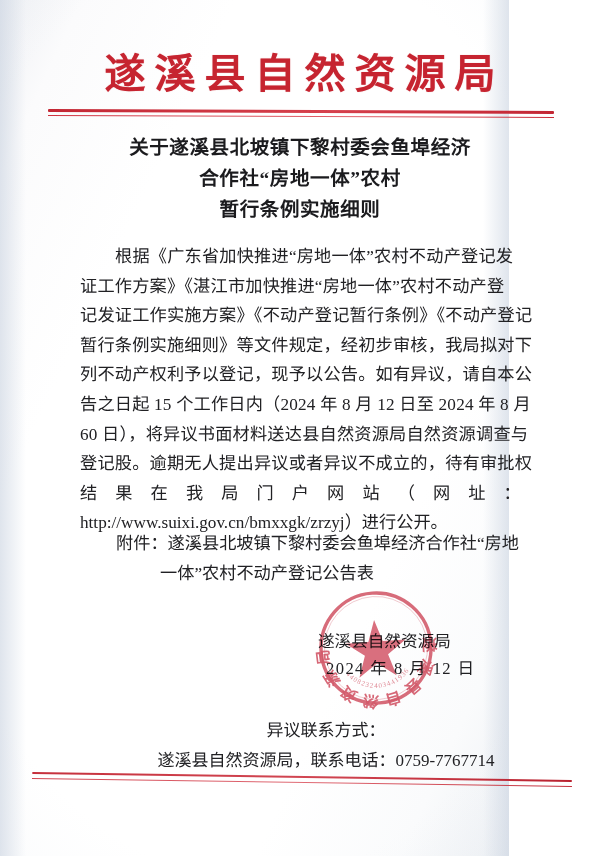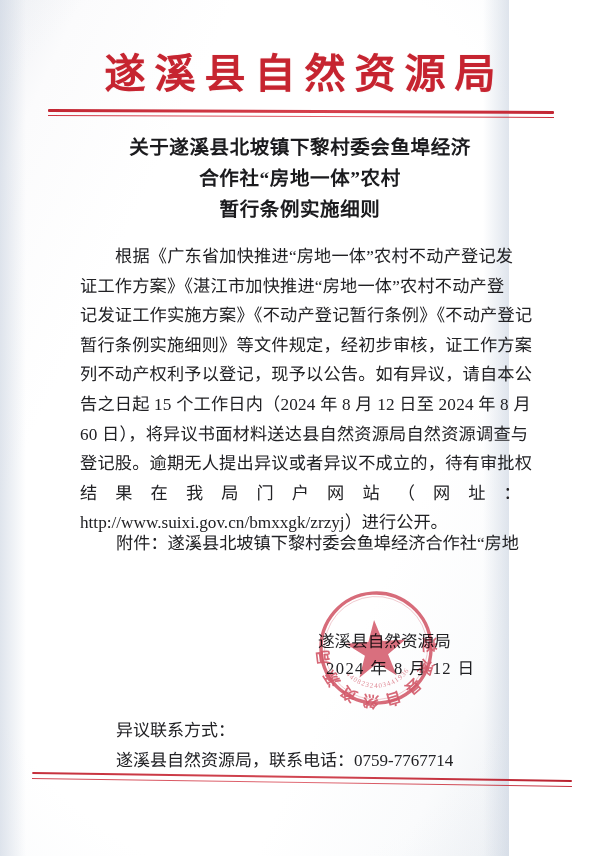--- a/index.html
+++ b/index.html
@@ -190,21 +190,21 @@
   
   .contact {
     position: absolute;
     top: 716px;
     left: 116px;
     width: 420px;
     font-size: 17px;
     line-height: 30px;
     color: #212124;
   }
-  .contact div { white-space: nowrap; }
+  .contact div { white-space: nowrap; text-align: center; }
 
   
   .footer-rules {
     position: absolute;
     top: 776px;
     left: 32px;
     width: 540px;
     height: 8px;
     transform: rotate(0.85deg);
   }
@@ -247,21 +247,21 @@
     <div class="doc-title">
       <div>关于遂溪县北坡镇下黎村委会鱼埠经济</div>
       <div>合作社“房地一体”农村</div>
       <div>暂行条例实施细则</div>
     </div>
 
     <div class="body-block">
       <div class="body-line indent">根据《广东省加快推进“房地一体”农村不动产登记发</div>
       <div class="body-line">证工作方案》《湛江市加快推进“房地一体”农村不动产登</div>
       <div class="body-line">记发证工作实施方案》《不动产登记暂行条例》《不动产登记</div>
-      <div class="body-line">暂行条例实施细则》等文件规定，经初步审核，证工作方案</div>
+      <div class="body-line">暂行条例实施细则》等文件规定，经初步审核，我局拟对下</div>
       <div class="body-line">列不动产权利予以登记，现予以公告。如有异议，请自本公</div>
       <div class="body-line">告之日起 15 个工作日内（2024 年 8 月 12 日至 2024 年 8 月</div>
       <div class="body-line">60 日），将异议书面材料送达县自然资源局自然资源调查与</div>
       <div class="body-line">登记股。逾期无人提出异议或者异议不成立的，待有审批权</div>
       <div class="body-line spread">
           <span>结</span>
           <span>果</span>
           <span>在</span>
           <span>我</span>
           <span>局</span>
@@ -272,20 +272,21 @@
           <span>（</span>
           <span>网</span>
           <span>址</span>
           <span>：</span>
         </div>
       <div class="body-line url-line">http://www.suixi.gov.cn/bmxxgk/zrzyj）进行公开。</div>
     </div>
 
     <div class="attachment">
       <div>附件：遂溪县北坡镇下黎村委会鱼埠经济合作社“房地</div>
+      <div class="cont">一体”农村不动产登记公告表</div>
     </div>
 
     <div class="signature">
       <div>遂溪县自然资源局</div>
       <div class="sig-date">2024 年 8 月 12 日</div>
     </div>
 
     <svg class="seal" viewBox="0 0 128 128">
       <defs>
         <path id="sealArc" d="M 64,64 m -48,0 a 48,48 0 1 1 96,0" transform="rotate(180 64 64)"></path>

